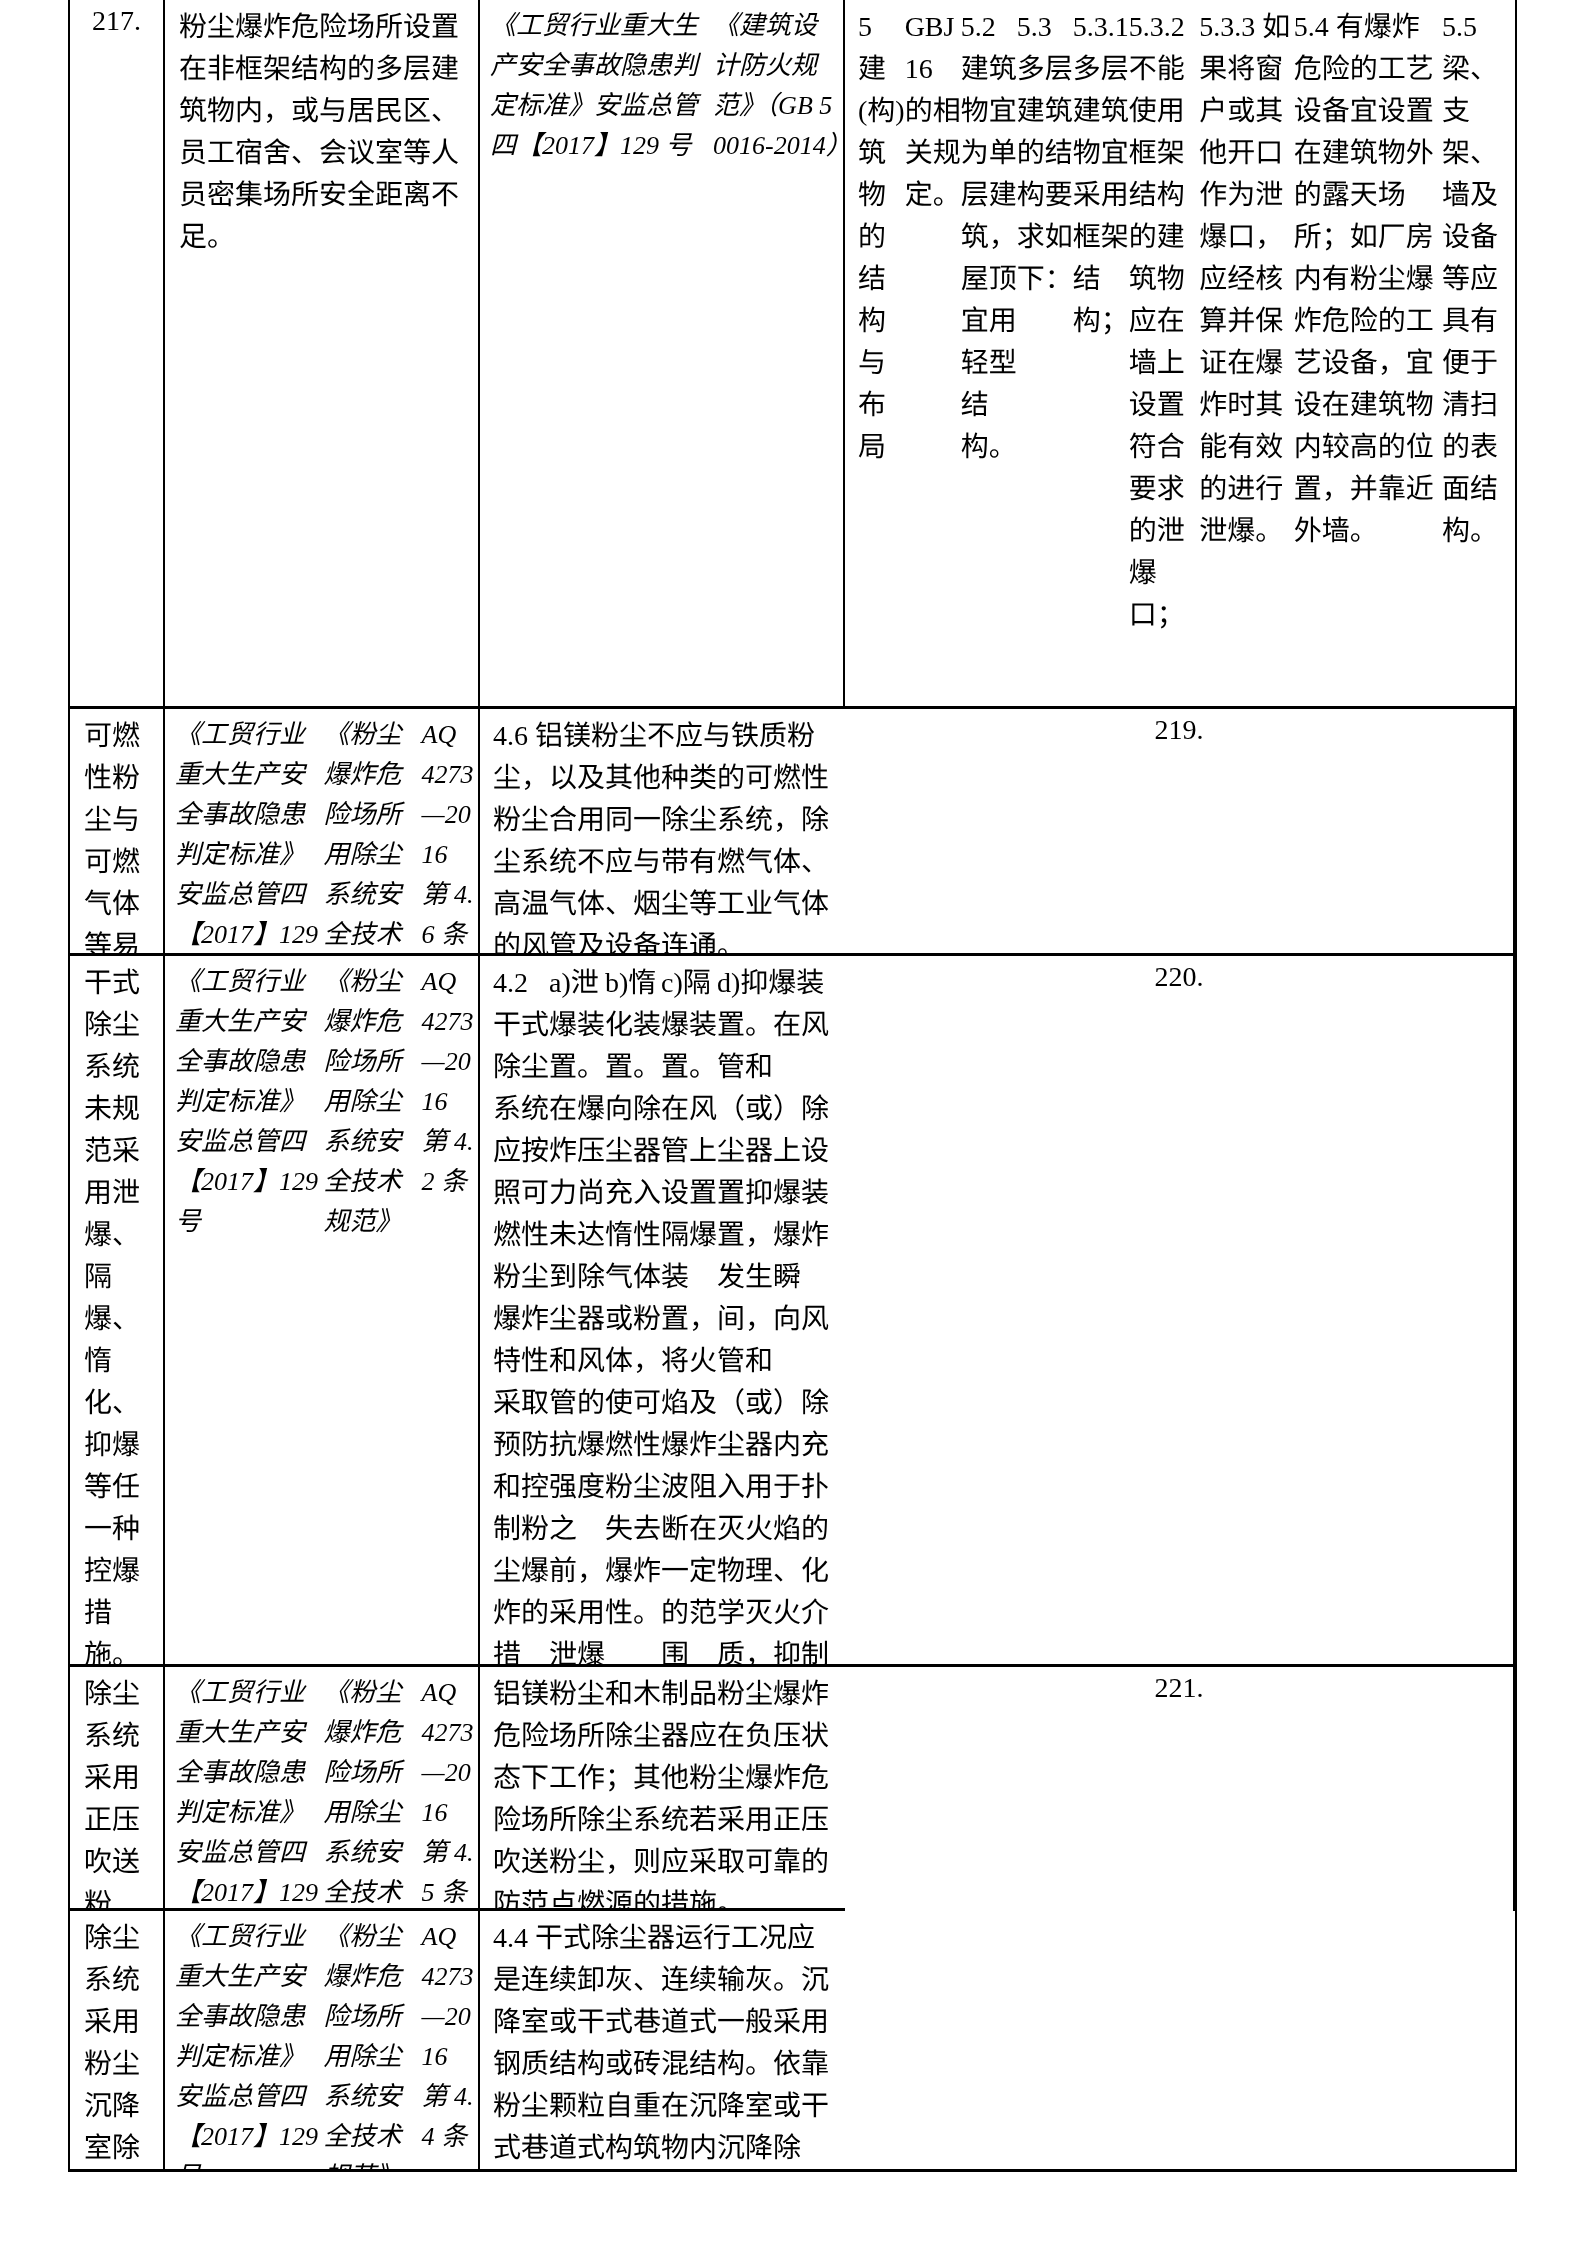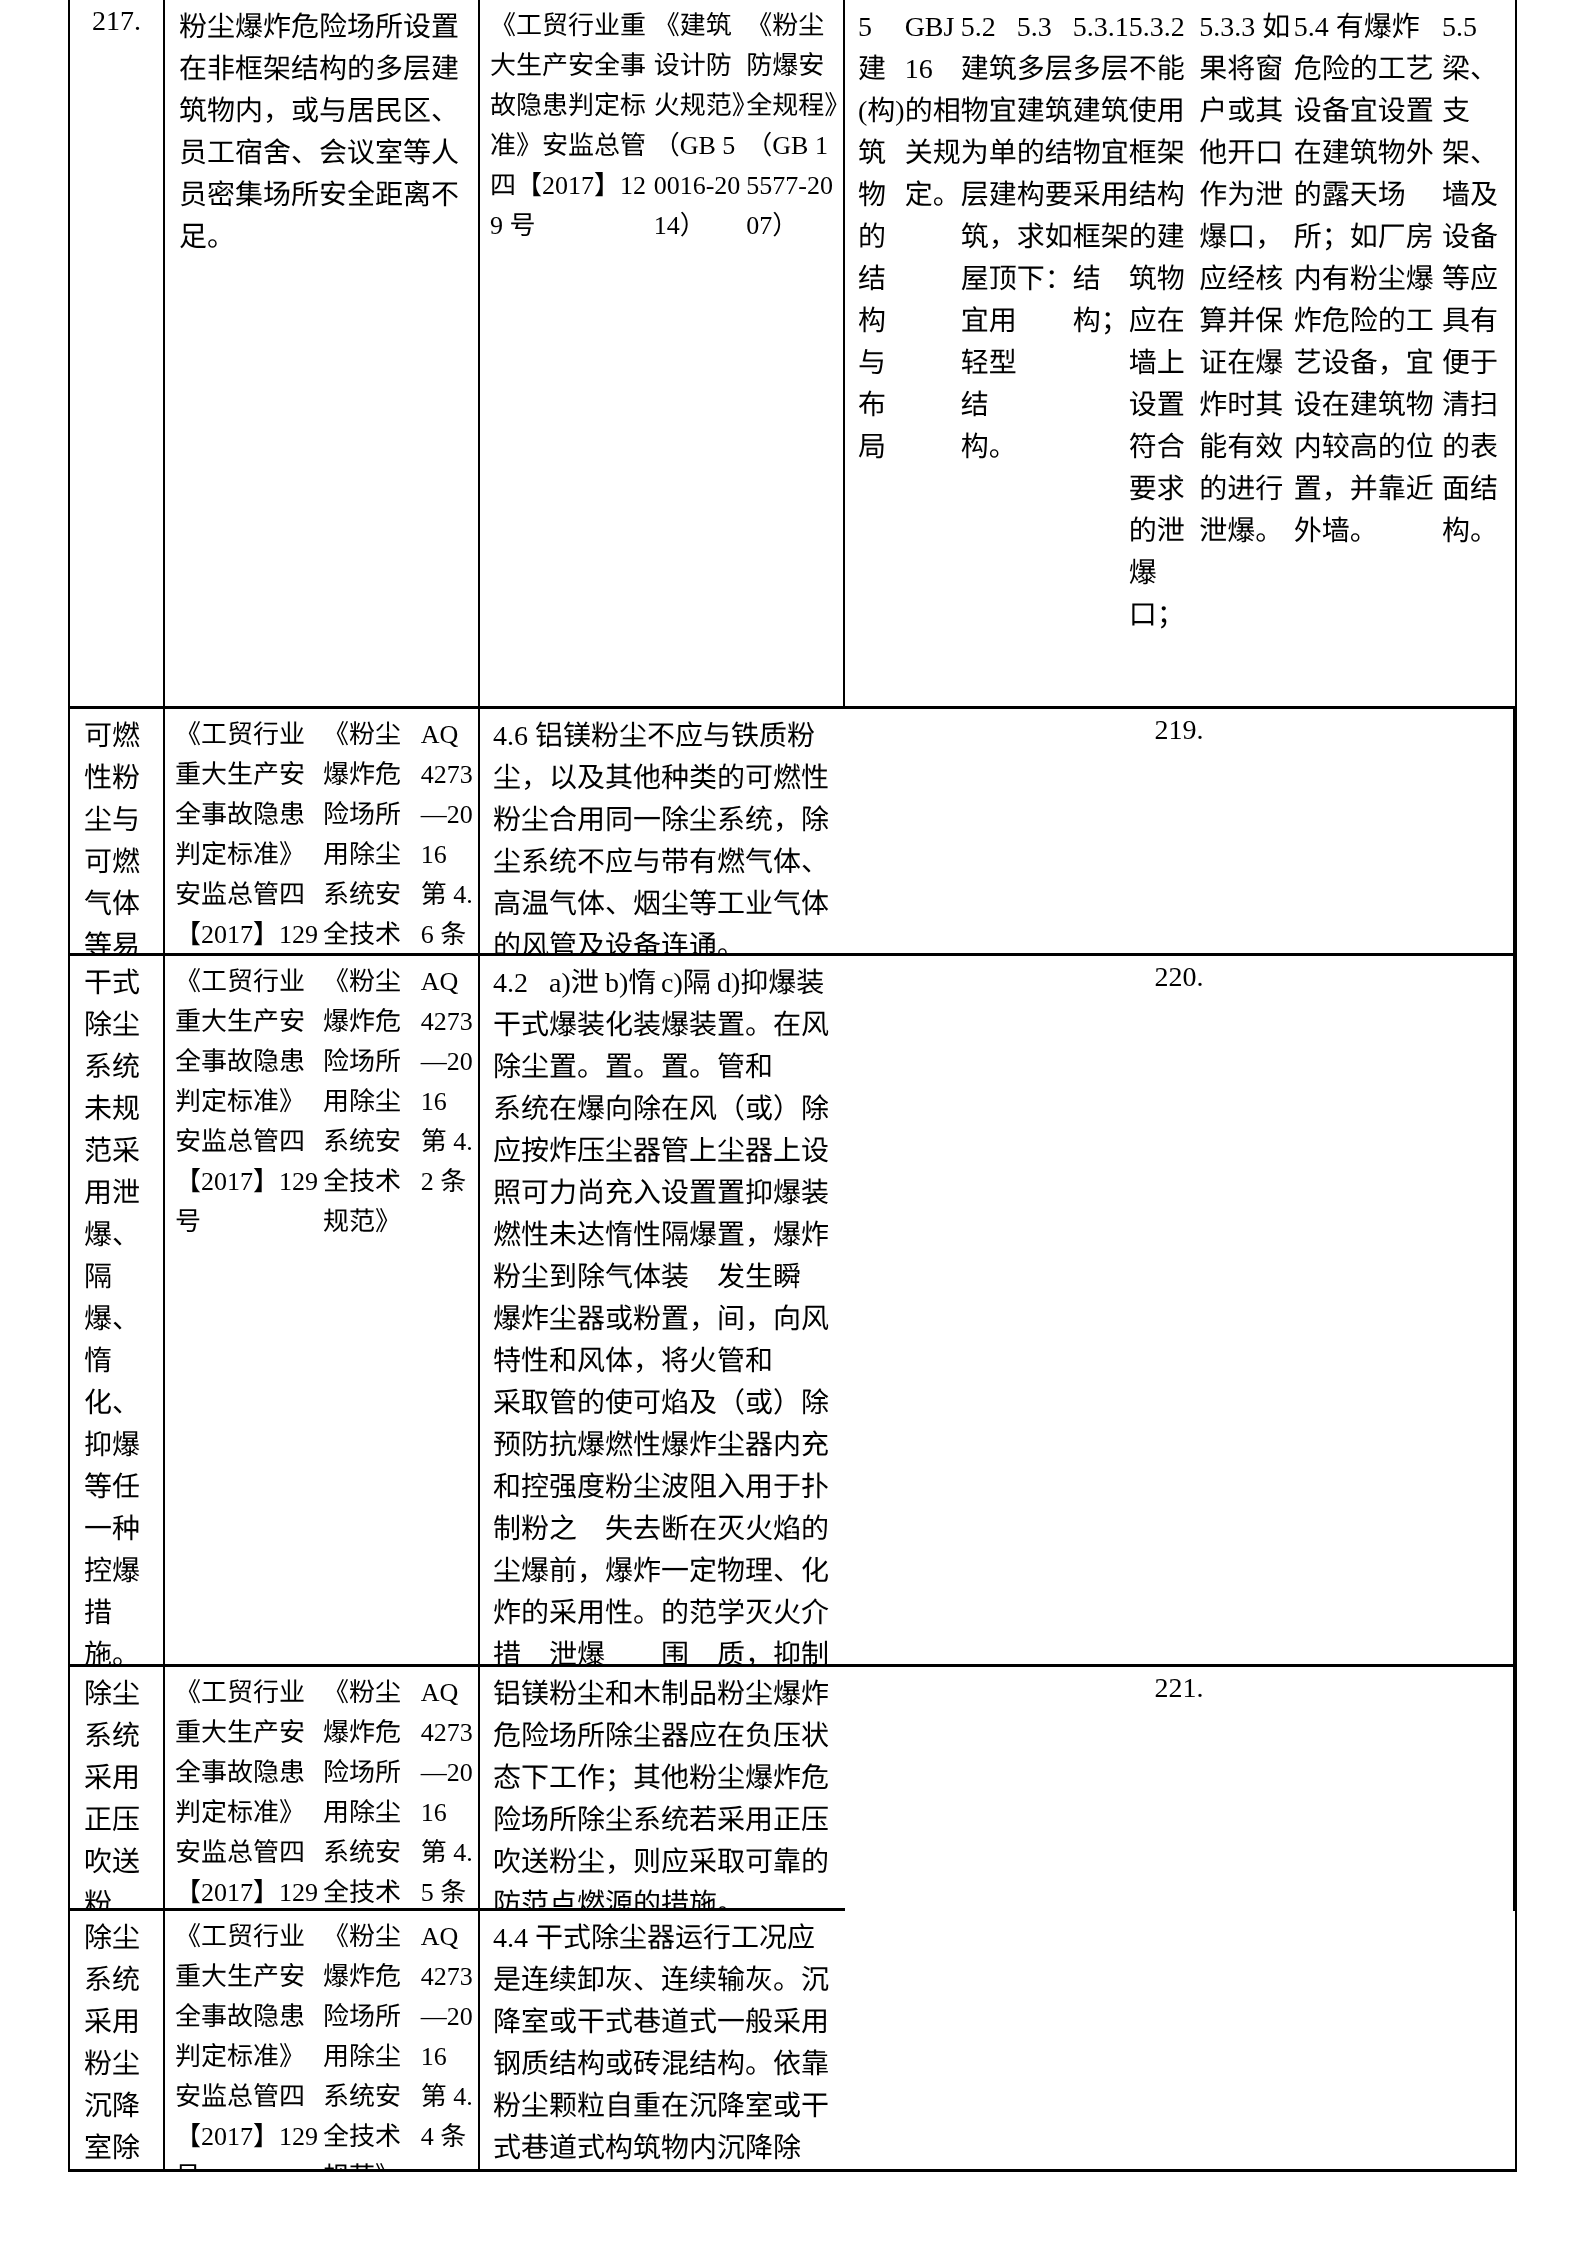--- a/index.html
+++ b/index.html
@@ -21,38 +21,37 @@
   .cell{
     box-sizing:border-box;
     overflow:hidden;
     display:flex;justify-content:center;
     font-size:28px;line-height:42px;
   }
   .cell.vline{border-right:2px solid #000;}
   .cell.hline{border-bottom:3px solid #000;}
   .num-cell{align-items:flex-start;text-align:center;}
   .desc-cell{padding:6px 10px 6px 14px;}
-  .std-cell{padding:6px 4px 6px 10px;font-size:26px;line-height:40px;}
+  .std-cell{padding:6px 4px 6px 10px;font-size:26px;line-height:40px;font-style:italic;}
   .detail-cell{padding:6px 14px 6px 13px;}
   .para{white-space:pre-wrap;word-break:break-all;}
 </style>
 </head>
 <body>
 
 <div class="doc-table" style="grid-template-rows: 709px 247px 711px 244px 258px;">
     <div class="cell num-cell vline hline">
       <div class="para">217.</div>
     </div>
     <div class="cell desc-cell vline hline">
       <div class="para">粉尘爆炸危险场所设置在非框架结构的多层建筑物内，或与居民区、员工宿舍、会议室等人员密集场所安全距离不足。</div>
     </div>
     <div class="cell std-cell vline hline">
       <div class="para">《工贸行业重大生产安全事故隐患判定标准》安监总管四【2017】129 号</div>
       <div class="para">《建筑设计防火规范》（GB 50016-2014）</div>
-      <div class="para">《粉尘防爆安全规程》（GB 15577-2007）</div>
     </div>
     <div class="cell detail-cell hline">
       <div class="para">5 建(构)筑物的结构与布局</div>
       <div class="para">GBJ16 的相关规定。</div>
       <div class="para">5.2 建筑物宜为单层建筑，屋顶宜用轻型结构。</div>
       <div class="para">5.3 多层建筑的结构要求如下：</div>
       <div class="para">5.3.1 多层建筑物宜采用框架结构；</div>
       <div class="para">5.3.2 不能使用框架结构的建筑物应在墙上设置符合要求的泄爆口；</div>
       <div class="para">5.3.3 如果将窗户或其他开口作为泄爆口，应经核算并保证在爆炸时其能有效的进行泄爆。</div>
       <div class="para">5.4 有爆炸危险的工艺设备宜设置在建筑物外的露天场所；如厂房内有粉尘爆炸危险的工艺设备，宜设在建筑物内较高的位置，并靠近外墙。</div>

